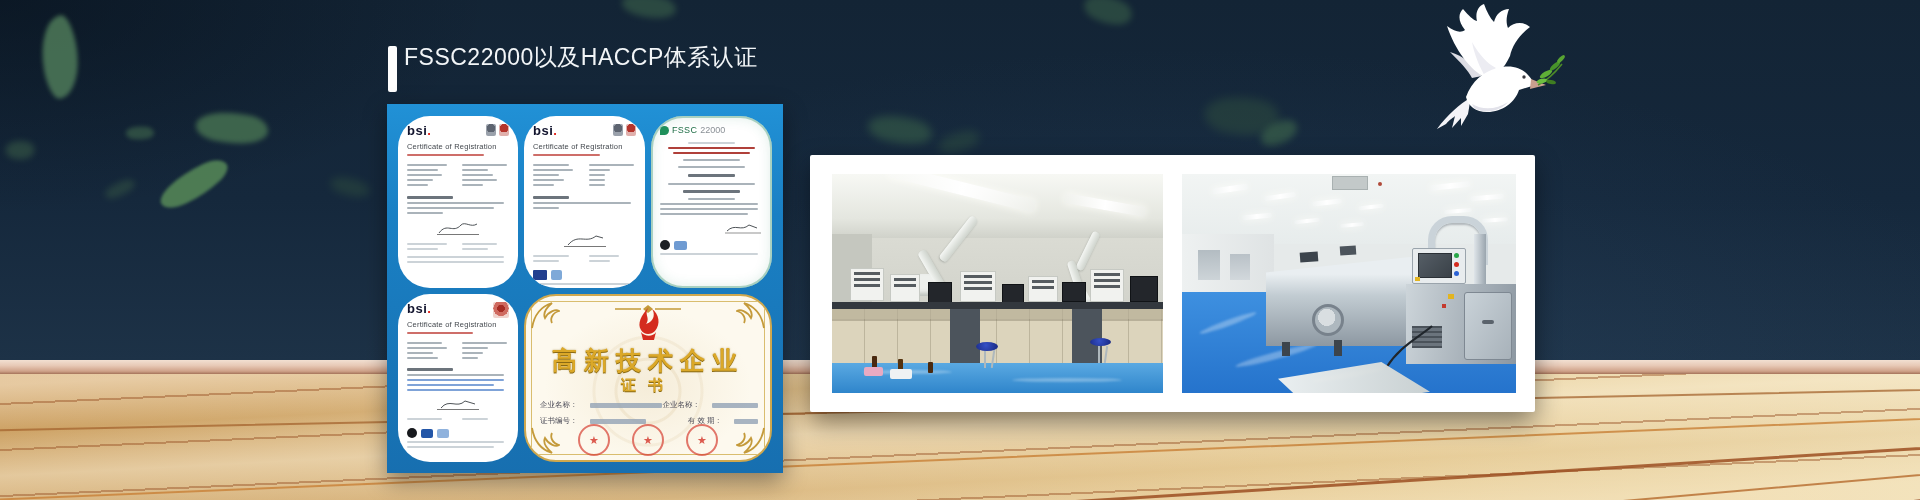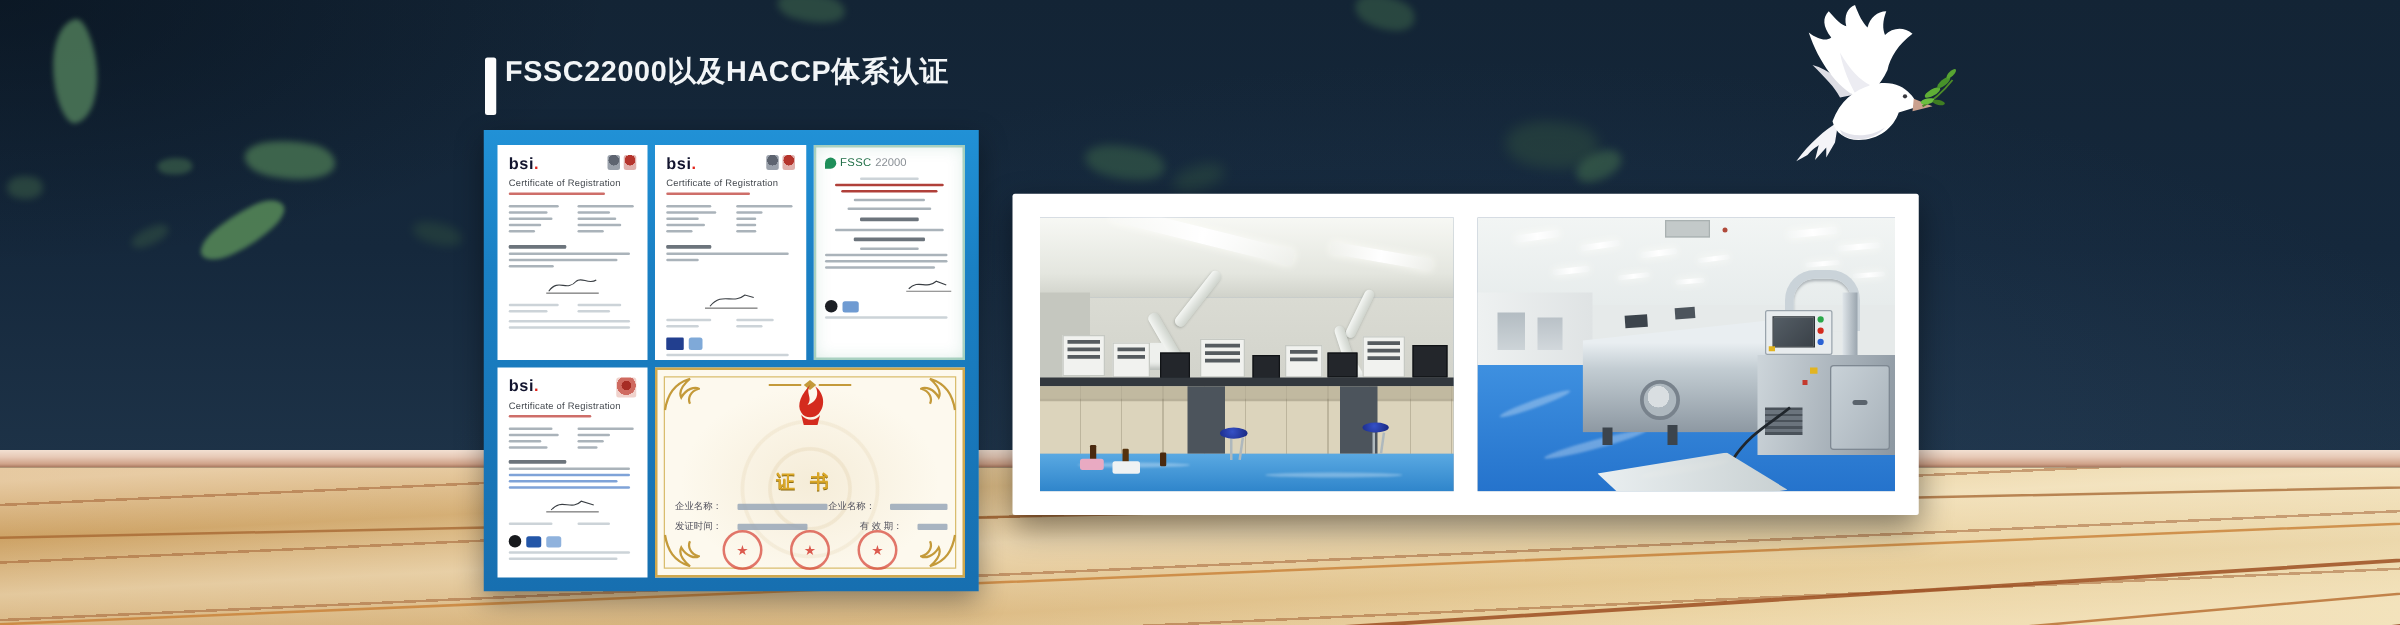--- a/index.html
+++ b/index.html
@@ -21,27 +21,27 @@
           linear-gradient(-3deg, rgba(255,244,214,.38) 8%, rgba(255,244,214,0) 30%, rgba(255,247,225,.45) 55%, rgba(255,244,214,0) 75%, rgba(255,240,220,.5) 95%),
           linear-gradient(90deg,#cda265 0%,#dcba84 35%,#e6cb96 70%,#ecd8ac 100%);}
   .seam{position:absolute;left:-150px;width:2300px;border-radius:2px;transform-origin:92% 50%;}
 
   .leaf{position:absolute;border-radius:72% 28% 70% 30% / 62% 40% 60% 38%;}
 
   
   .headline{position:absolute;left:388px;top:45px;color:#fff;}
   .headline .bar{position:absolute;left:0;top:1px;width:9px;height:46px;background:#fdfdfd;}
   .headline .l1{margin-left:16px;font-size:24px;font-weight:700;letter-spacing:.5px;line-height:24px;}
-  .headline .l2{margin-left:16px;font-size:23px;font-weight:700;letter-spacing:.5px;line-height:23px;margin-top:1px;color:#f2f5f7;}
+  .headline .l2{margin-left:16px;font-size:23px;font-weight:400;letter-spacing:.5px;line-height:23px;margin-top:1px;color:#f2f5f7;}
 
   
   .panel{position:absolute;left:387px;top:104px;width:396px;height:369px;
          background:linear-gradient(180deg,#2191d6 0%,#1a80c4 30%,#176fb0 100%);
          box-shadow:0 8px 22px rgba(0,0,0,.4);}
-  .cert{position:absolute;background:#fff;box-sizing:border-box;padding:8px 9px;overflow:hidden;}
+  .cert{position:absolute;background:#fff;box-sizing:border-box;padding:8px 9px;overflow:hidden;border-radius:32px;}
   .bsi-head{display:flex;justify-content:space-between;align-items:flex-start;height:15px;}
   .bsi-logo{font-size:13px;font-weight:700;color:#12142e;letter-spacing:.5px;line-height:13px;}
   .bsi-logo .dot{color:#e2231a;}
   .crest{width:10px;height:12px;border-radius:2px;filter:blur(.4px);}
   .crest.grey{background:radial-gradient(circle at 50% 35%,#5d6470 0 45%,#9aa1ab 46%);}
   .crest.red{background:radial-gradient(circle at 50% 35%,#b5342c 0 45%,#e0b0ac 46%);}
   .crest.bigred{width:16px;height:16px;background:radial-gradient(circle at 50% 40%,#a62c24 0 30%,#cf6a60 31% 60%,#f0d2cc 61%);}
   .cert-title{font-size:7.5px;color:#43484e;margin-top:3px;letter-spacing:.2px;white-space:nowrap;}
   .redline{height:2px;background:#c24a43;opacity:.8;border-radius:1px;margin:3px 0 5px;}
   .ln{height:2px;background:#aab3ba;border-radius:1px;margin:3px 0;}
@@ -355,35 +355,36 @@
             <path d="M2,5 H28 M42,5 H68" stroke="#c49a3a" stroke-width="1.6"></path>
             <path d="M35,1 L40,5 L35,9 L30,5 Z" fill="#c49a3a"></path>
           </svg>
       </div>
       <div class="abs" style="left:50%;top:10px;transform:translateX(-50%);">
         <svg width="28" height="36" viewBox="0 0 28 36">
           <path d="M15,1 C9,8 17,12 12,18 C21,15 21,7 18,3 C25,8 27,18 21,25 C17,29 10,29 7,24 C3,18 7,9 15,1 Z" fill="#d42b1e"></path>
           <path d="M7,26 C11,31 19,31 22,26 L20,34 L9,34 Z" fill="#d42b1e"></path>
         </svg>
       </div>
+      <div class="ht-title">高新技术企业</div>
       <div class="ht-sub">证书</div>
       <div class="ht-fields">
         <div class="ht-row">
           <span class="ht-cell">
               <span>企业名称：</span>
               <span class="blurbar" style="width:72px;"></span>
             </span>
           <span class="ht-cell">
               <span>企业名称：</span>
               <span class="blurbar" style="width:46px;"></span>
             </span>
         </div>
         <div class="ht-row">
           <span class="ht-cell">
-              <span>发证时间：</span>
+              <span>证书编号：</span>
               <span class="blurbar" style="width:56px;"></span>
             </span>
           <span class="ht-cell">
               <span>有 效 期：</span>
               <span class="blurbar" style="width:24px;"></span>
             </span>
         </div>
       </div>
       <div class="seals">
         <span class="seal">

